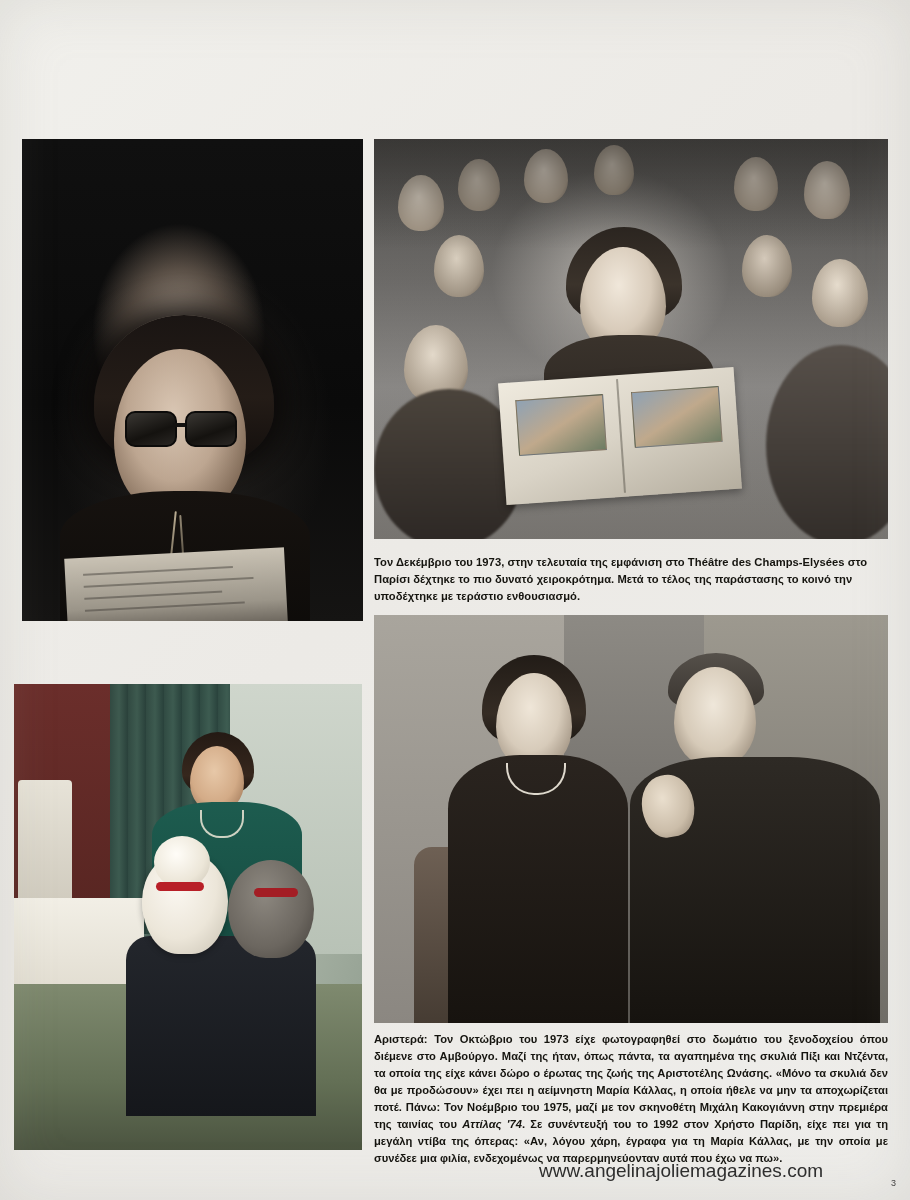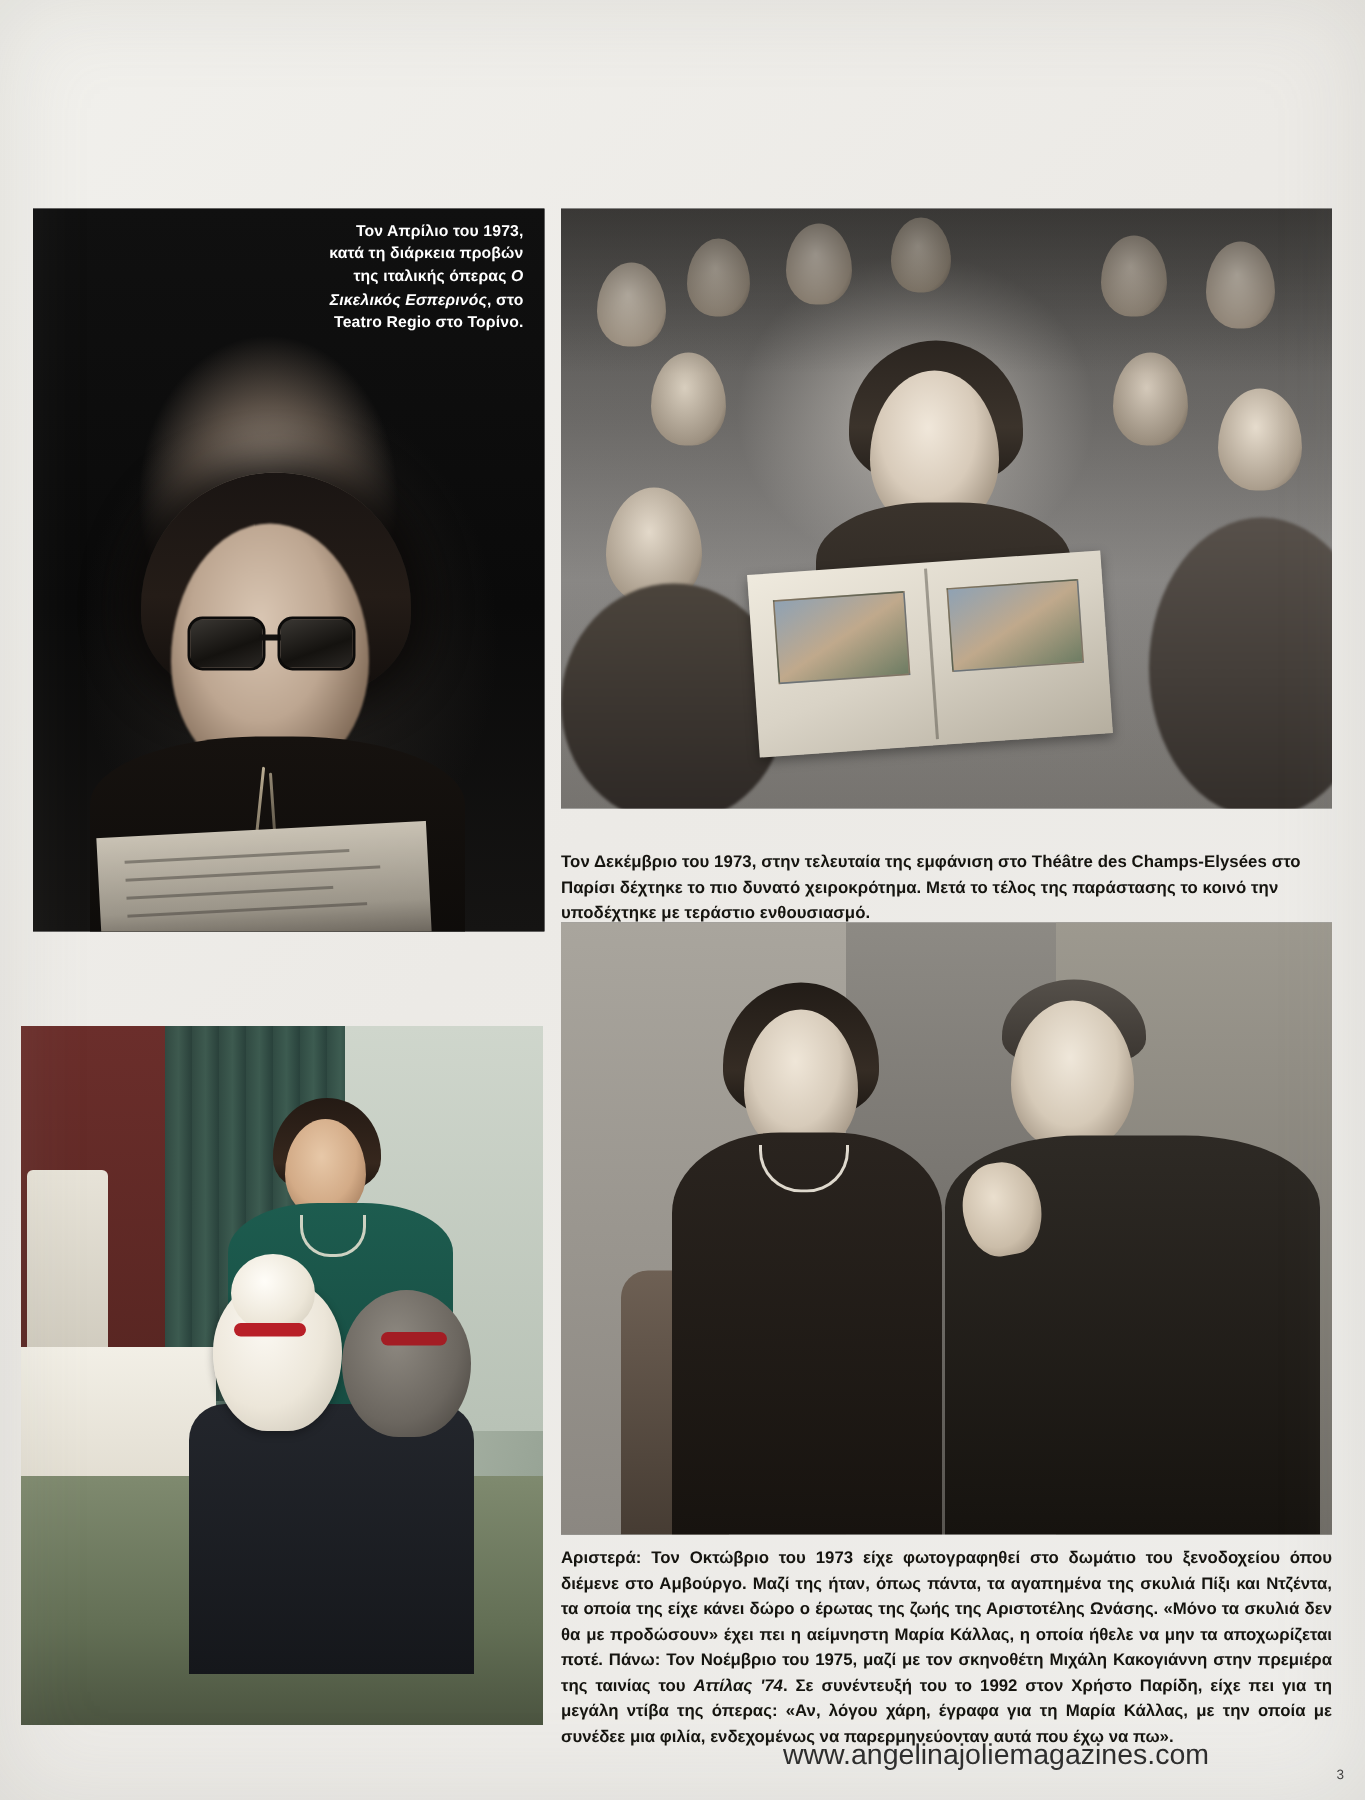--- a/index.html
+++ b/index.html
@@ -218,21 +218,21 @@
   .cap-block {
     position: absolute;
     color: #15140f;
     font-size: 11.2px;
     font-weight: bold;
     line-height: 1.5;
     letter-spacing: 0.05px;
   }
   #caption-crowd {
     left: 374px;
-    top: 567px;
+    top: 554px;
     width: 514px;
   }
 
   
   #photo-poodles {
     left: 14px;
     top: 684px;
     width: 348px;
     height: 466px;
     background: #3a2d2c;
@@ -442,21 +442,21 @@
     color: #15140f;
     font-size: 11.2px;
     font-weight: bold;
     line-height: 1.52;
     text-align: justify;
   }
   #caption-bottom i { }
 
   #watermark {
     position: absolute;
-    left: 449px;
+    left: 466px;
     top: 1160px;
     width: 430px;
     text-align: center;
     font-size: 19px;
     color: #2b2b2b;
     letter-spacing: 0px;
     white-space: nowrap;
   }
   #page-number {
     position: absolute;
@@ -481,27 +481,20 @@
       <div class="p1-lens right"></div>
     </div>
     <div class="p1-body"></div>
     <div class="p1-necklace"></div>
     <div class="p1-necklace2"></div>
     <div class="p1-paper">
       <div class="p1-paper-line" style="top:16px; width:150px;"></div>
       <div class="p1-paper-line" style="top:28px; width:170px;"></div>
       <div class="p1-paper-line" style="top:40px; width:138px;"></div>
       <div class="p1-paper-line" style="top:52px; width:160px;"></div>
-    </div>
-    <div class="p1-caption">
-      <span>Τον Απρίλιο του 1973,</span><br>
-      <span>κατά τη διάρκεια προβών</span><br>
-      <span>της ιταλικής όπερας </span><i>Ο</i><br>
-      <i>Σικελικός Εσπερινός</i><span>, στο</span><br>
-      <span>Teatro Regio στο Τορίνο.</span>
     </div>
   </div>
 
   <div class="photo" id="photo-crowd">
     <div class="p2-bg"></div>
 
     <div class="head" style="left:24px; top:36px; width:46px; height:56px; background:radial-gradient(ellipse at 45% 38%, #ddd3c4 0%, #a89b8a 70%, #5d5349 100%);"></div>
     <div class="head" style="left:84px; top:20px; width:42px; height:52px; background:radial-gradient(ellipse at 45% 38%, #cfc5b6 0%, #9a8e7e 70%, #524940 100%);"></div>
     <div class="head" style="left:150px; top:10px; width:44px; height:54px; background:radial-gradient(ellipse at 45% 38%, #e2d8ca 0%, #a49786 70%, #5a5147 100%);"></div>
     <div class="head" style="left:220px; top:6px; width:40px; height:50px; background:radial-gradient(ellipse at 45% 38%, #d4cabb 0%, #998d7c 70%, #4f473e 100%);"></div>

